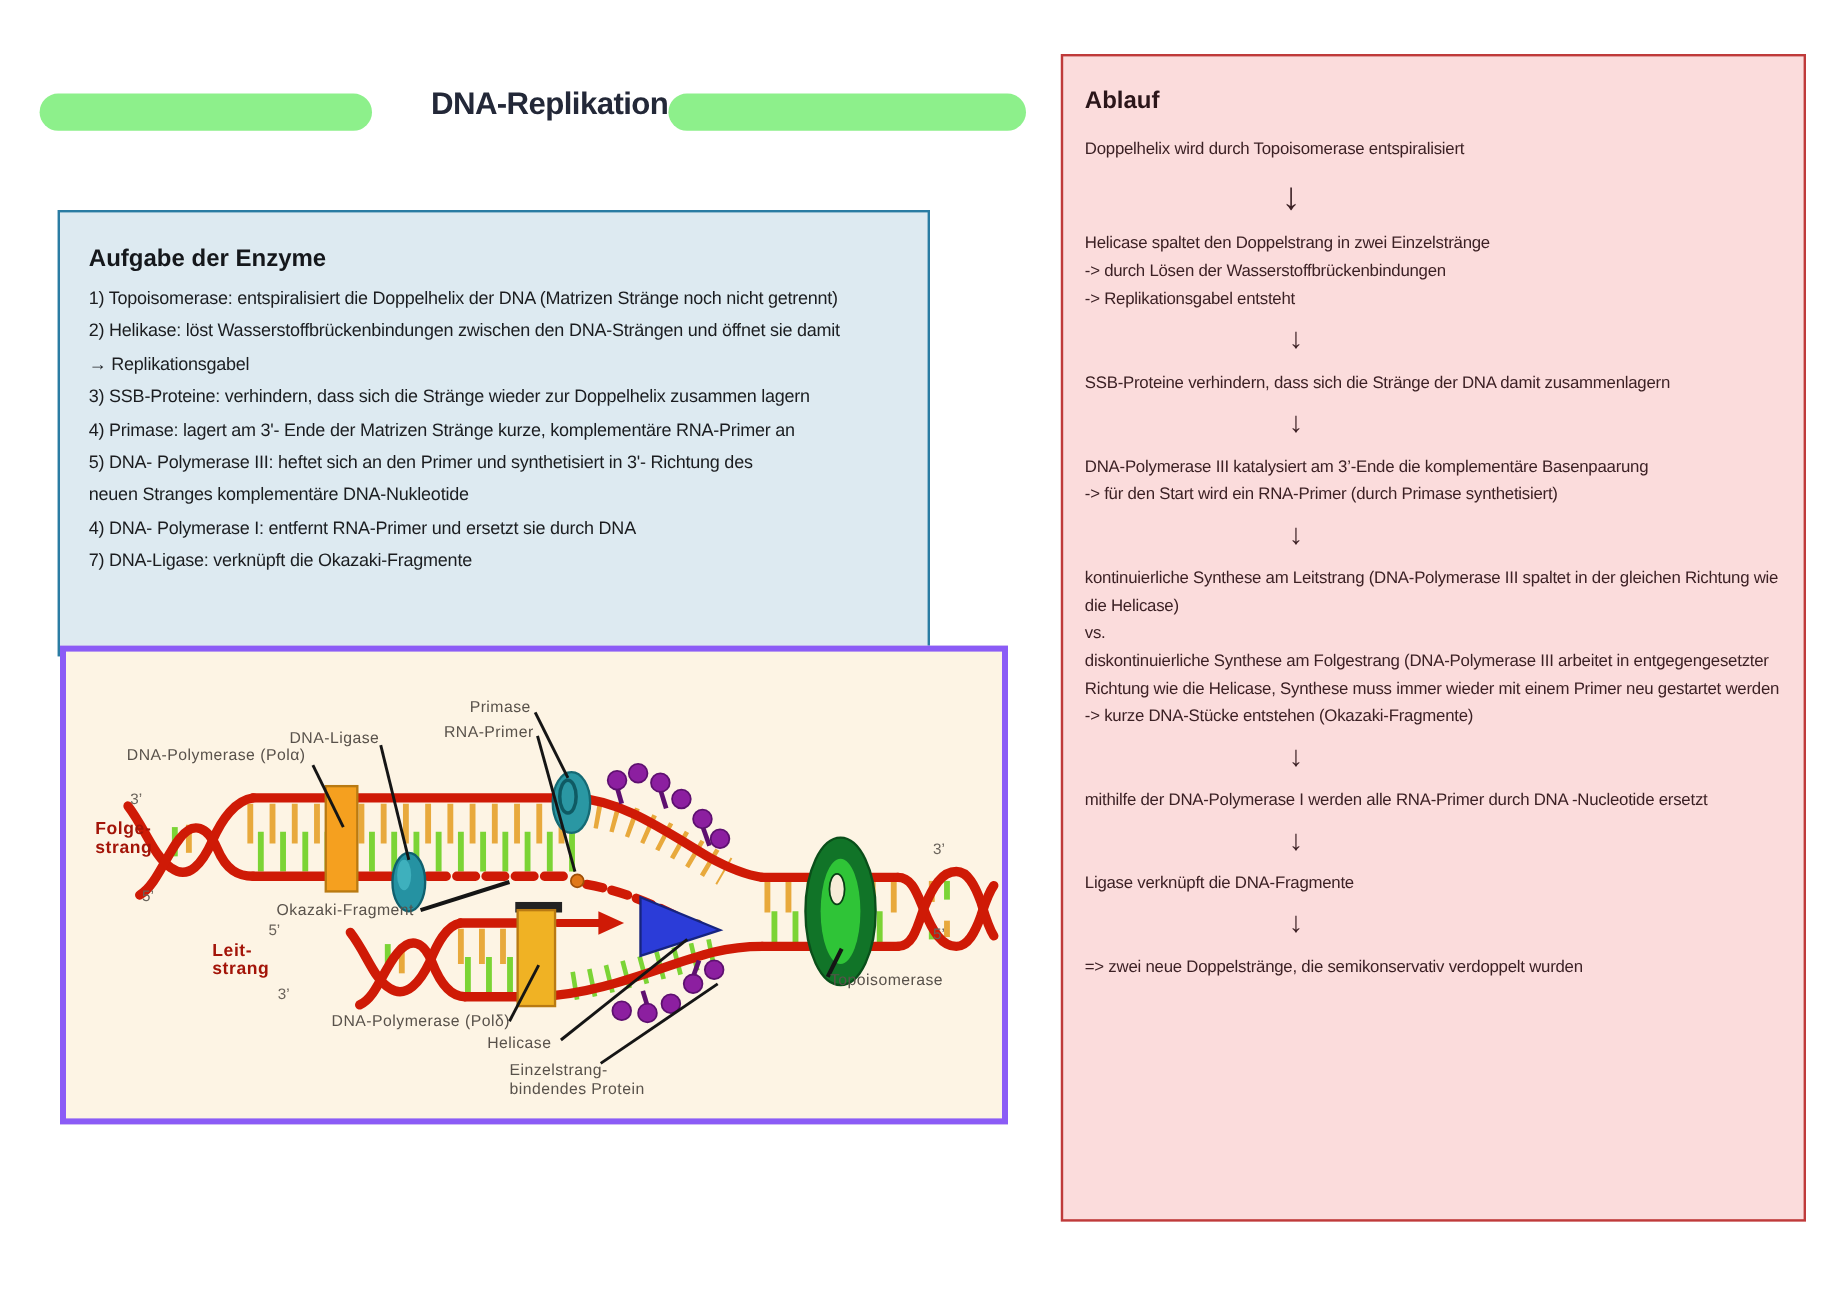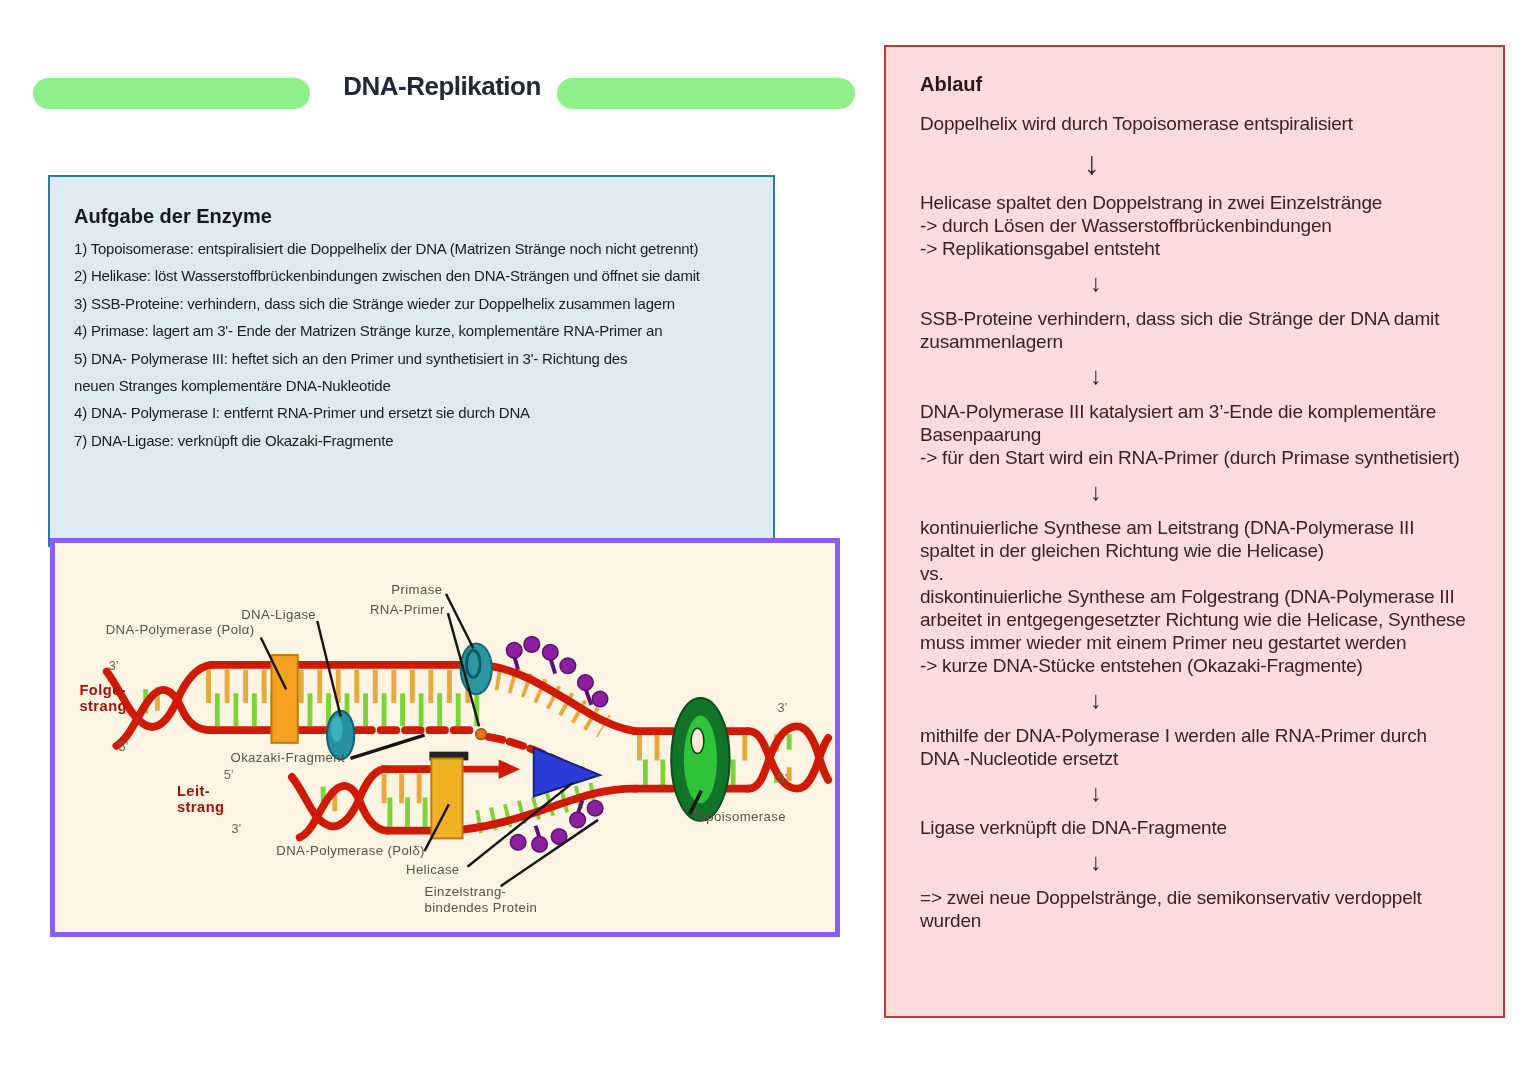--- a/index.html
+++ b/index.html
@@ -1,56 +1,57 @@
 <!DOCTYPE html>
 <html><head>
 <meta charset="utf-8">
 <style>
   html,body{margin:0;padding:0;}
   body{width:1527px;height:1080px;background:#ffffff;font-family:"Liberation Sans",sans-serif;position:relative;overflow:hidden;}
 
   
   .pill{position:absolute;height:31px;background:#8df08b;border-radius:16px;}
-  .page-title{position:absolute;left:322px;top:71px;width:240px;text-align:center;
+  .page-title{position:absolute;left:338px;top:71px;width:240px;text-align:center;
     font-size:26px;font-weight:bold;color:#232838;letter-spacing:-0.5px;}
 
   
   .enzyme-box{position:absolute;left:48px;top:175px;width:727px;height:372px;box-sizing:border-box;
     background:#ddeaf1;border:2px solid #2a7ca3;padding:28px 24px;}
   .enzyme-box .bx-heading{font-size:20px;font-weight:bold;color:#15181c;margin-bottom:7px;}
   .enzyme-line{font-size:15px;line-height:27.4px;color:#1b1d20;letter-spacing:-0.2px;white-space:nowrap;}
 
   
   .diagram-box{position:absolute;left:50px;top:538px;width:790px;height:399px;box-sizing:border-box;
     background:#fdf4e4;border:5px solid #8b5cf6;}
   .diagram-box svg{display:block;width:100%;height:100%;}
   .dlabel{font-family:"Liberation Sans",sans-serif;font-size:13.5px;fill:#59524b;letter-spacing:0.4px;}
   .dlabel-strand{font-family:"Liberation Sans",sans-serif;font-size:15px;font-weight:bold;fill:#a31408;letter-spacing:0.5px;}
   .dlabel-end{font-family:"Liberation Sans",sans-serif;font-size:13px;fill:#6a635b;}
 
   
   .ablauf-panel{position:absolute;left:884px;top:45px;width:621px;height:973px;box-sizing:border-box;
-    background:#fbdcdc;border:2px solid #bf3a3a;padding:26px 34px;overflow:hidden;}
+    background:#fbdcdc;border:2px solid #bf3a3a;padding:26px 18px;overflow:hidden;}
   .ablauf-heading{font-size:20px;font-weight:bold;color:#2b161a;margin-bottom:16px;}
   .flow-step{margin:8px 0;}
-  .flow-line{font-size:19px;line-height:23px;color:#3c2125;letter-spacing:-0.2px;}
+  .flow-line{font-size:14px;line-height:23px;color:#3c2125;letter-spacing:-0.2px;}
   .flow-arrow{margin:9px 0;padding-left:170px;font-size:24px;line-height:1.2;color:#3c2125;}
   .flow-arrow.big{font-size:32px;padding-left:164px;}
 </style>
 </head>
 <body>
 
 <div class="pill" style="left:33px;top:78px;width:277px;"></div>
 <div class="page-title">DNA-Replikation</div>
 <div class="pill" style="left:557px;top:78px;width:298px;"></div>
 
 <div class="enzyme-box">
   <div class="bx-heading">Aufgabe der Enzyme</div>
   <div class="enzyme-line">1) Topoisomerase: entspiralisiert die Doppelhelix der DNA (Matrizen Stränge noch nicht getrennt)</div>
   <div class="enzyme-line">2) Helikase: löst Wasserstoffbrückenbindungen zwischen den DNA-Strängen und öffnet sie damit</div>
+  <div class="enzyme-line">→ Replikationsgabel</div>
   <div class="enzyme-line">3) SSB-Proteine: verhindern, dass sich die Stränge wieder zur Doppelhelix zusammen lagern</div>
   <div class="enzyme-line">4) Primase: lagert am 3'- Ende der Matrizen Stränge kurze, komplementäre RNA-Primer an</div>
   <div class="enzyme-line">5) DNA- Polymerase III: heftet sich an den Primer und synthetisiert in 3'- Richtung des</div>
   <div class="enzyme-line">neuen Stranges komplementäre DNA-Nukleotide</div>
   <div class="enzyme-line">4) DNA- Polymerase I: entfernt RNA-Primer und ersetzt sie durch DNA</div>
   <div class="enzyme-line">7) DNA-Ligase: verknüpft die Okazaki-Fragmente</div>
 </div>
 
 <div class="diagram-box">
   <svg viewBox="0 0 790 399">

